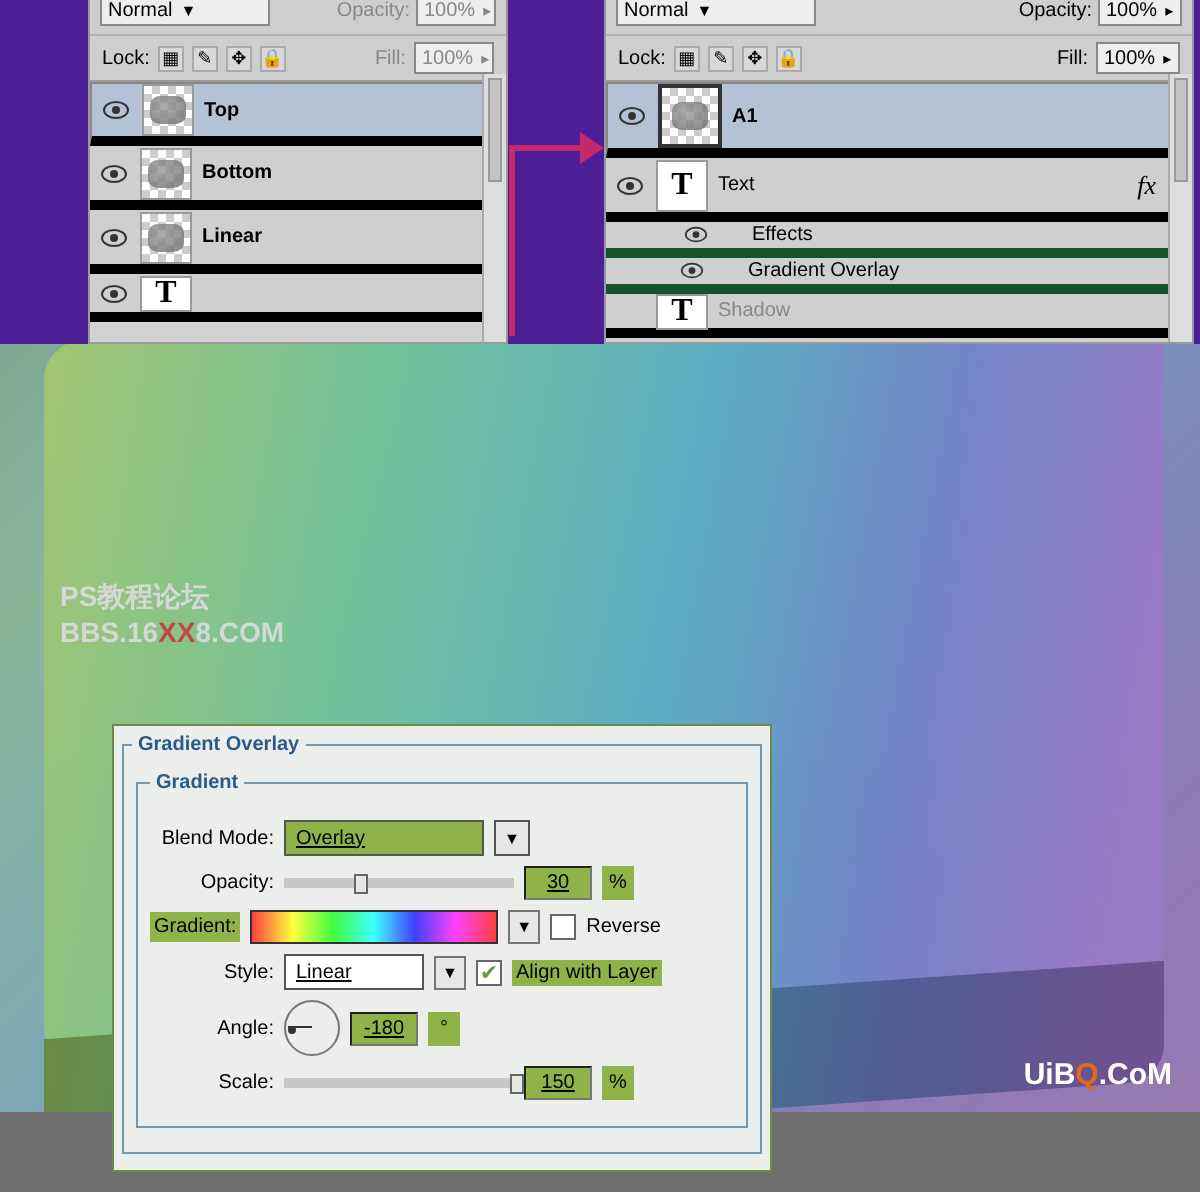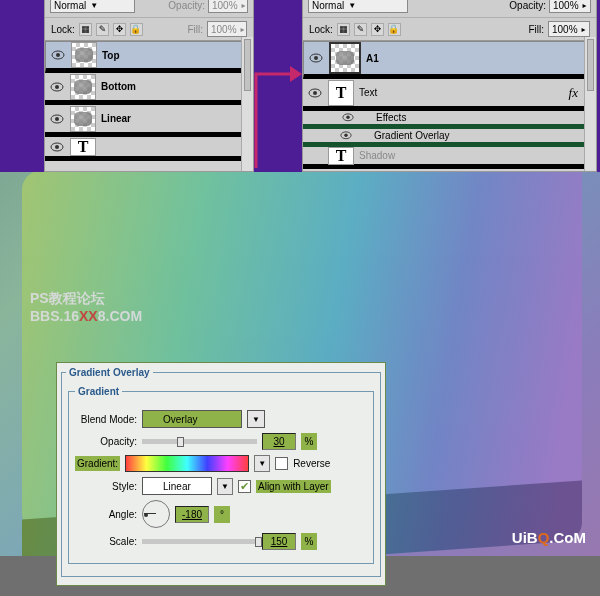--- a/index.html
+++ b/index.html
@@ -41,21 +41,21 @@
   .wm2 .q { color: #e06a1c; }
   .olihe { position: absolute; right: 24px; top: -4px; font: bold 11px Arial; color: #8a8a8a; opacity: .5; letter-spacing: 2px; }
   
   .dlg { position: absolute; left: 56px; top: 362px; width: 330px; height: 224px; background: #eceeec; border: 1px solid #6a8a4a; font-size: 10px; }
   .dlg fieldset { border: 1px solid #7498b0; margin: 4px; padding: 6px 4px 10px; }
   .dlg fieldset.inner { border: 1px solid #7498b0; margin: 2px 2px; padding: 8px 6px; }
   .dlg legend { color: #2a5a8a; font-weight: bold; padding: 0 3px; background: #eceeec; }
   .fr { display: flex; align-items: center; gap: 5px; margin: 5px 0; }
   .fr .lab { width: 62px; text-align: right; }
   .combo { height: 18px; background: #8fb349; border: 1px solid #555; display: flex; align-items: center; }
-  .combo .txt { padding: 0 20px; }
+  .combo .txt { padding: 0 5px; text-decoration: underline; }
   .combo .dd { width: 16px; height: 100%; border-left: 1px solid #666; background: #e6e6e6; display: flex; align-items: center; justify-content: center; font-size: 8px; }
   .slider { height: 5px; width: 115px; position: relative; background: #c7c7c7; }
   .slider .knob { position: absolute; top: -2px; width: 7px; height: 10px; background: #e6e6e6; border: 1px solid #666; }
   .numbox { width: 34px; height: 17px; background: #8fb349; border: 1px inset #777; text-align: center; line-height: 15px; text-decoration: underline; }
   .pct { width: 16px; height: 17px; background: #8fb349; display: flex; align-items: center; justify-content: center; }
   .gradbar { width: 124px; height: 17px; border: 1px solid #333; background: linear-gradient(90deg, #ff4040, #ffff40, #40ff40, #40ffff, #4040ff, #ff40ff, #ff4040); }
   .gradbtn { width: 16px; height: 17px; background: #e6e6e6; border: 1px solid #777; display: flex; align-items: center; justify-content: center; font-size: 8px; }
   .cbox { width: 13px; height: 13px; border: 1px solid #666; background: #fff; display: flex; align-items: center; justify-content: center; color: #6a9a3a; font-size: 11px; }
   .hl { background: #8fb349; padding: 1px 2px; }
   .anglew { width: 28px; height: 28px; border: 1px solid #777; border-radius: 50%; position: relative; }

